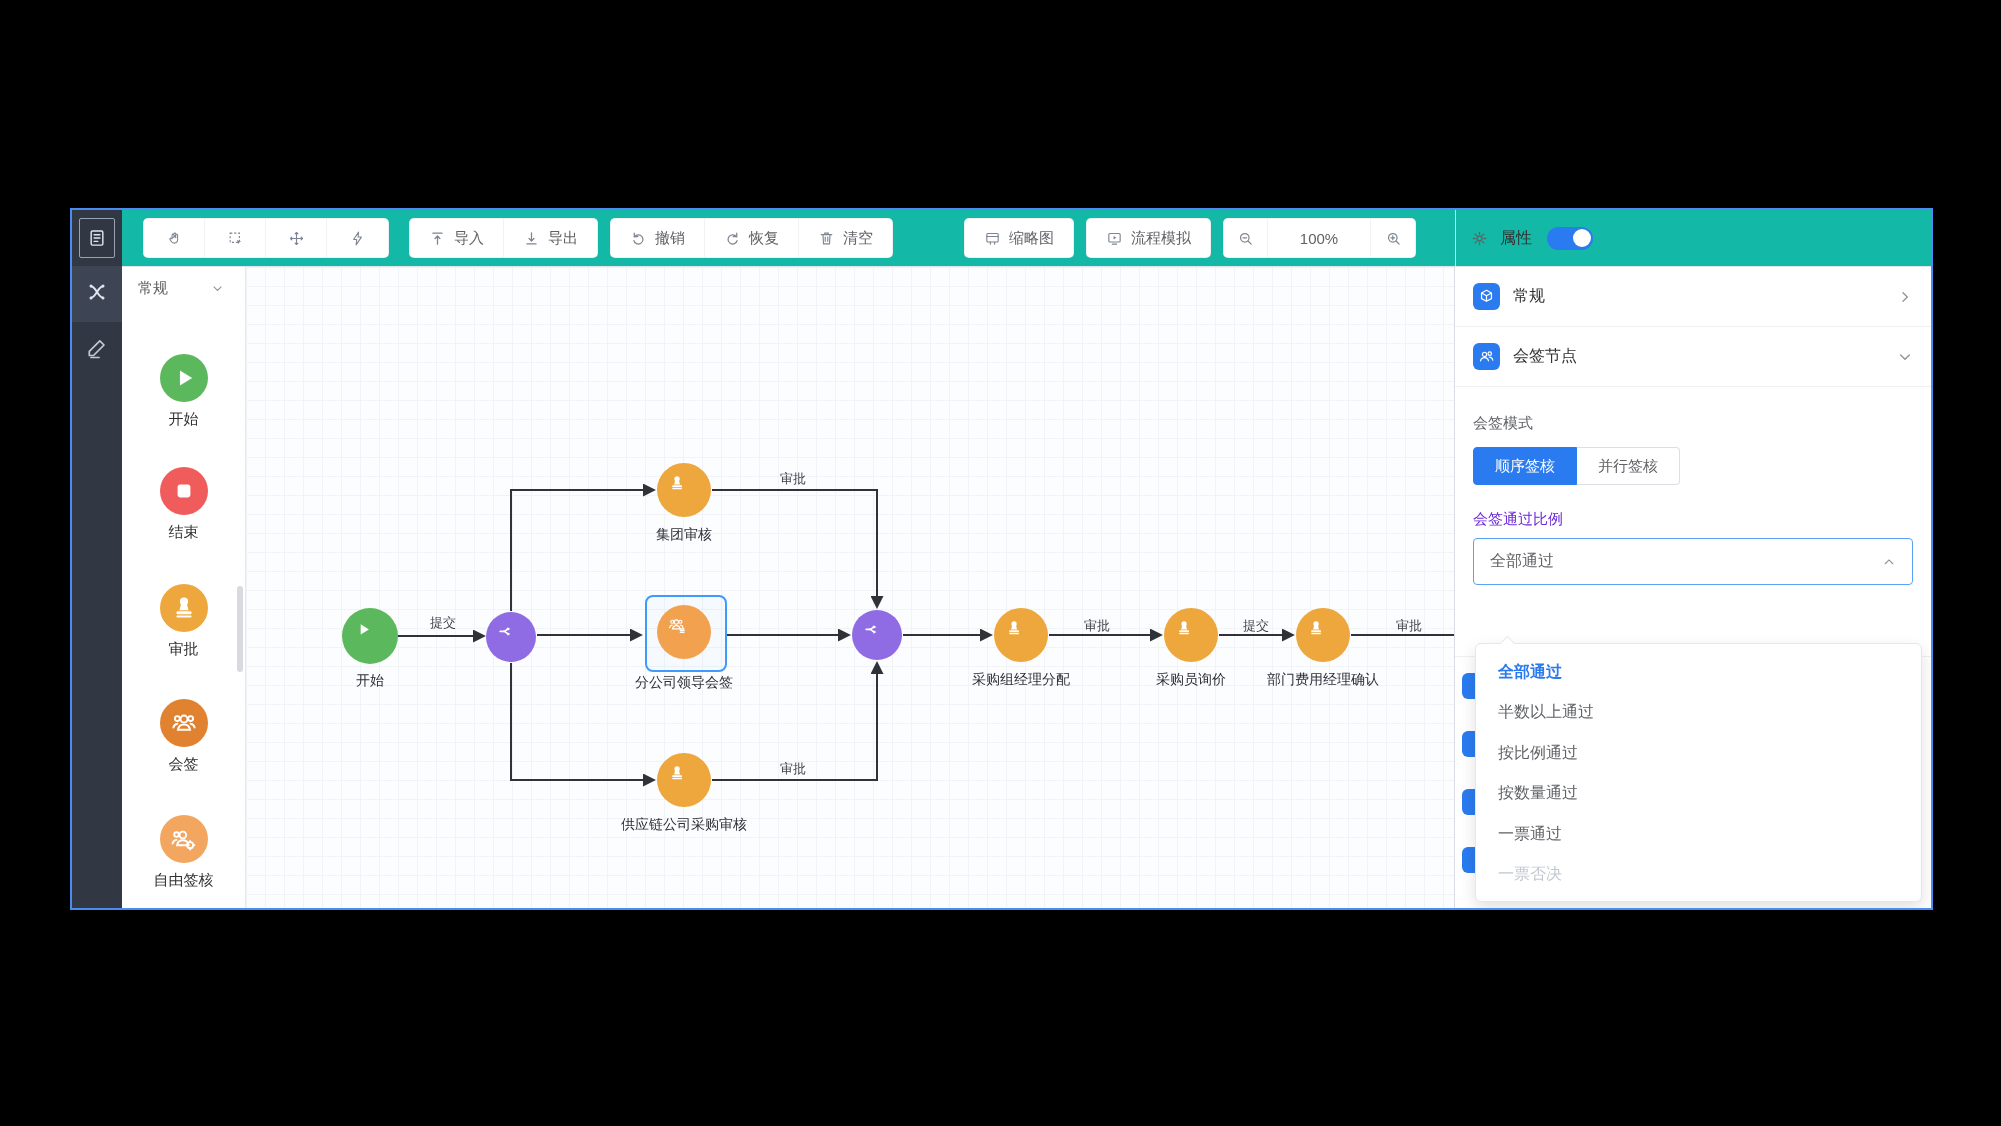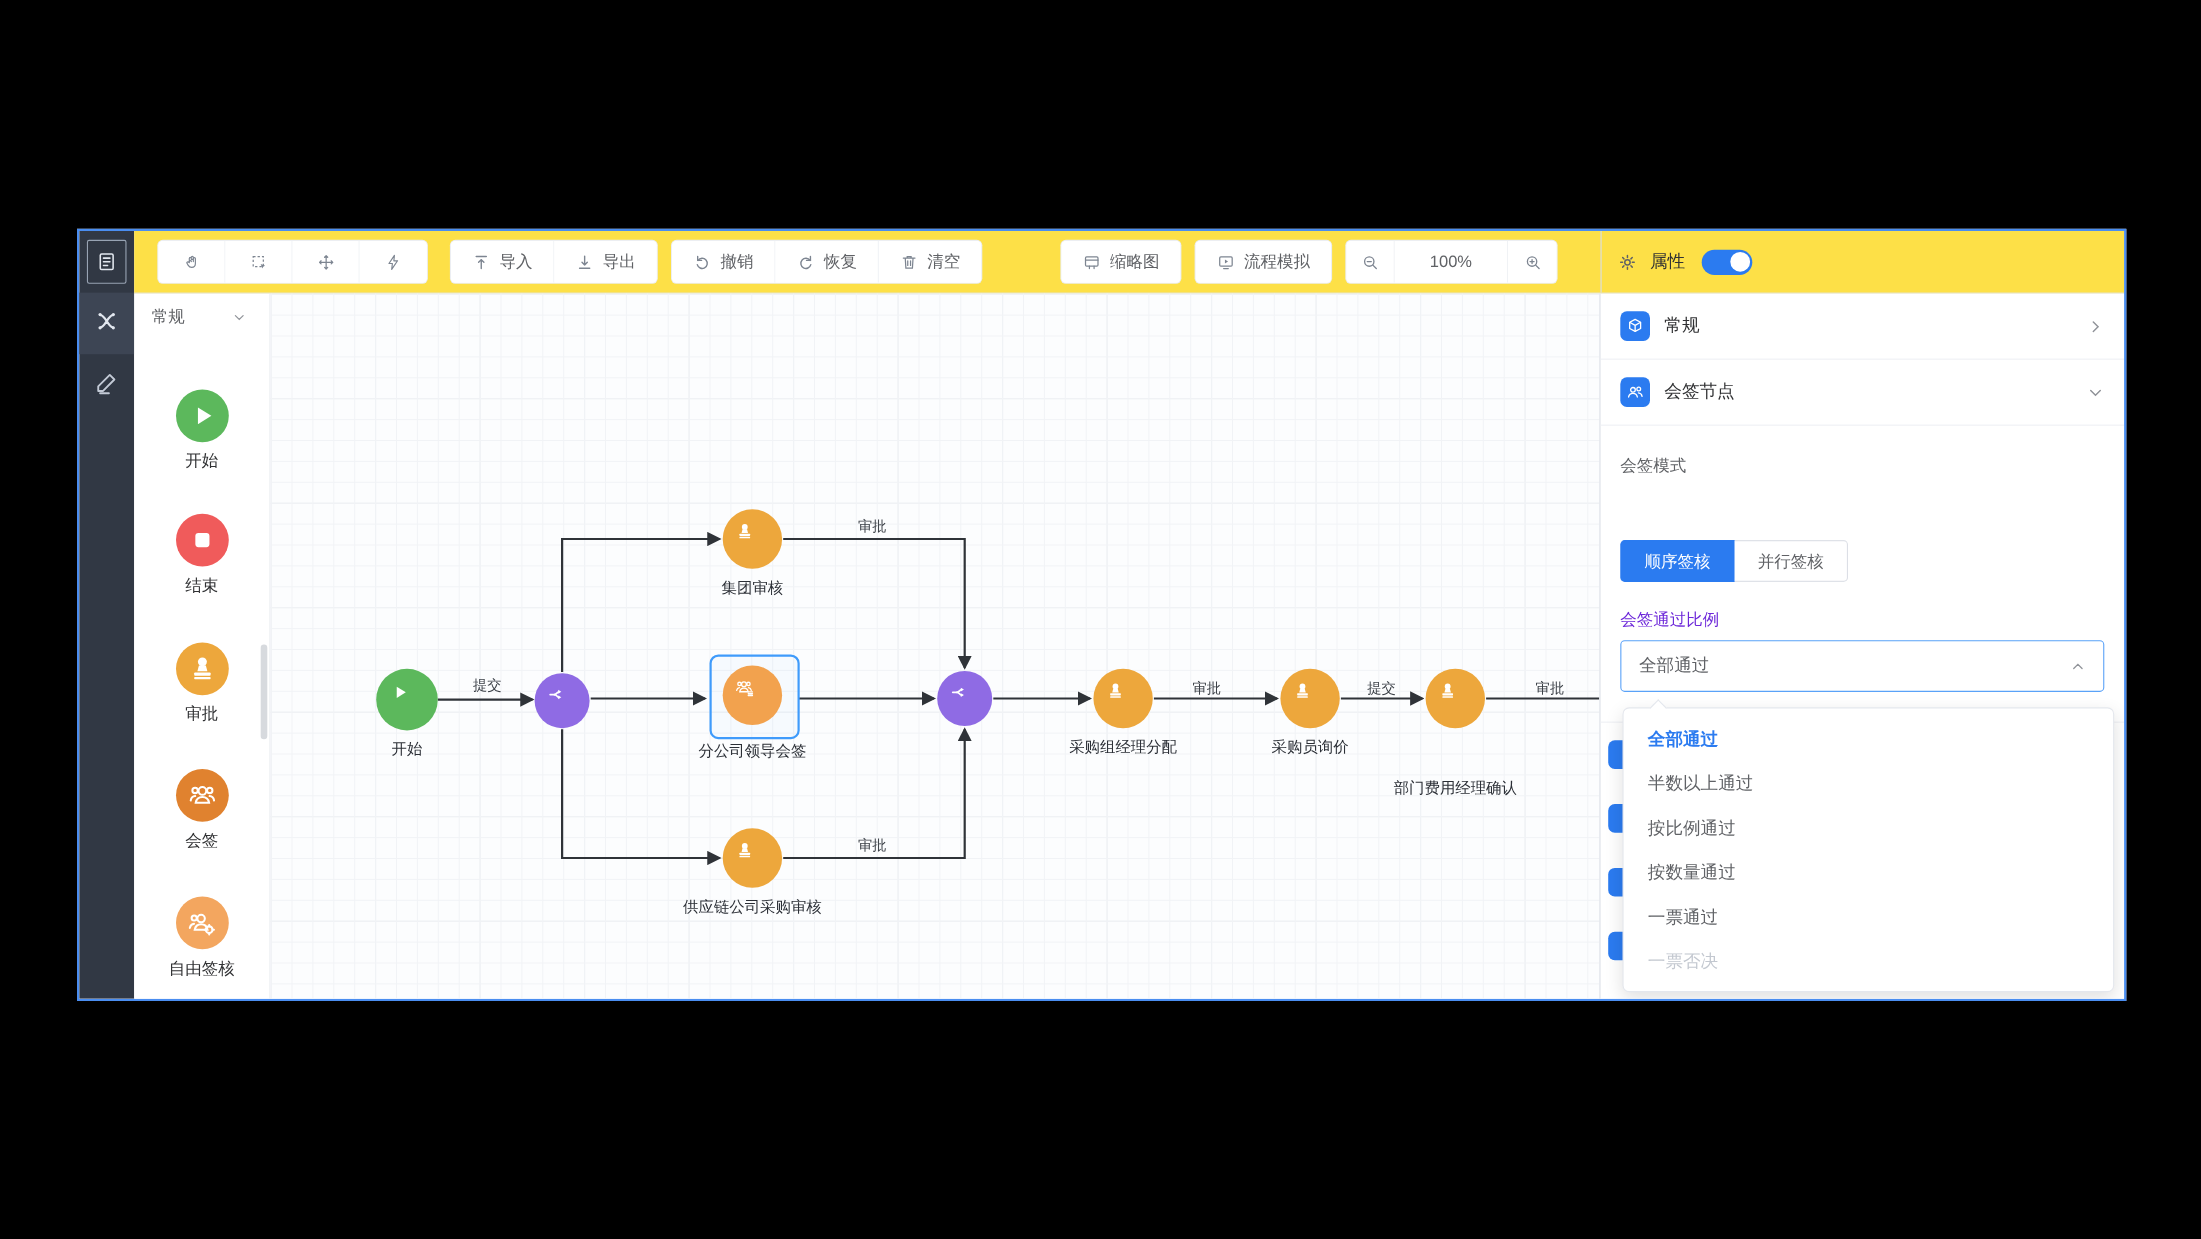--- a/index.html
+++ b/index.html
@@ -9,21 +9,21 @@
           border:2px solid #4a8df0;background:#fff;display:flex;overflow:hidden;}
   
   .activitybar{width:50px;flex:none;background:#313844;display:flex;flex-direction:column;align-items:center;}
   .ab-item{width:50px;height:56px;display:flex;align-items:center;justify-content:center;cursor:pointer;}
   .ab-item.active{background:#3d4554;}
   .ab-box{width:34px;height:38px;border:1px solid #98a3b3;border-radius:2px;display:flex;align-items:center;justify-content:center;}
   .ab-item svg{width:24px;height:24px;}
   .ab-box svg{width:20px;height:22px;}
   
   .main{flex:1;display:flex;flex-direction:column;min-width:0;}
-  .toprow{height:56px;flex:none;background:#fde047;display:flex;border-bottom:1px solid #e2e6ec;}
+  .toprow{height:56px;flex:none;background:#14b8a6;display:flex;border-bottom:1px solid #e2e6ec;}
   .toolbar{flex:1;display:flex;align-items:center;padding-left:22px;min-width:0;}
   .tb-group{display:flex;background:#fff;border-radius:4px;box-shadow:0 0 0 1px #eceef2;overflow:hidden;flex:none;}
   .tb-btn{height:38px;display:flex;align-items:center;justify-content:center;gap:8px;color:#606266;
           font-size:15px;background:#fff;border:none;border-right:1px solid #f0f2f5;padding:0 19px;cursor:pointer;white-space:nowrap;}
   .tb-btn:last-child{border-right:none;}
   .tb-btn.iconbtn{width:61px;padding:0;}
   .ic{width:17px;height:17px;flex:none;display:inline-flex;}
   .ic svg{width:100%;height:100%;}
   .gap22{width:22px;flex:none;}.gap14{width:14px;flex:none;}
   .spacer{flex:1;min-width:10px;}
@@ -62,21 +62,21 @@
   
   .right-panel{width:476px;flex:none;background:#fff;border-left:1px solid #d9dee6;position:relative;overflow:hidden;}
   .rp-section{height:59px;display:flex;align-items:center;gap:13px;padding:0 18px;border-bottom:1px solid #eef0f4;cursor:pointer;}
   .rp-icon{width:27px;height:27px;border-radius:6px;background:#2b7bf0;display:flex;align-items:center;justify-content:center;flex:none;}
   .rp-icon svg{width:17px;height:17px;}
   .rp-label{flex:1;font-size:16px;color:#303133;}
   .rp-chev{width:16px;height:16px;}
   .rp-body{padding:0 18px;}
   .mode-label{margin-top:27px;font-size:15px;color:#606266;}
   .seg{margin-top:14px;display:flex;}
-  .seg-btn{height:38px;padding:0 21px;font-size:15px;display:flex;align-items:center;cursor:pointer;box-sizing:border-box;margin-top:44px;}
+  .seg-btn{height:38px;padding:0 21px;font-size:15px;display:flex;align-items:center;cursor:pointer;box-sizing:border-box;}
   .seg-btn.active{background:#2b7bf0;color:#fff;border:1px solid #2b7bf0;border-radius:4px 0 0 4px;}
   .seg-btn.plain{background:#fff;color:#606266;border:1px solid #dcdfe6;border-left:none;border-radius:0 4px 4px 0;}
   .ratio-label{margin-top:25px;font-size:15px;color:#6d28d9;}
   .selectbox{margin-top:9px;height:45px;border:1px solid #5aa2f8;border-radius:4px;display:flex;align-items:center;
              justify-content:space-between;padding:0 16px;color:#606266;font-size:16px;cursor:pointer;background:#fff;}
   .selectbox .ic{width:14px;height:14px;}
   .behind-divider{position:absolute;left:0;right:0;top:389px;border-top:1px solid #eef0f4;}
   .behind-icon{position:absolute;left:7px;width:26px;height:26px;border-radius:6px;background:#2b7bf0;}
   .popup{position:absolute;left:20px;top:376px;width:447px;height:259px;background:#fff;border:1px solid #e4e7ed;
          border-radius:6px;box-shadow:0 6px 16px rgba(0,0,0,.12);z-index:5;padding:8px 0;box-sizing:border-box;}
@@ -440,21 +440,21 @@
           <div class="flow-node" style="left: 1050px; top: 341px; width: 54px; height: 54px; background: rgb(237, 167, 60);">
             <span class="ic" style="width:58%;height:58%">
               <svg viewBox="0 0 24 24">
                 <circle cx="12" cy="6.6" r="3.5" fill="#fff"></circle>
                 <path d="M9.3 9.4h5.4l1.2 4.6H8.1z" fill="#fff"></path>
                 <rect x="5.6" y="14.8" width="12.8" height="2.6" rx="0.7" fill="#fff"></rect>
                 <rect x="5.6" y="18.4" width="12.8" height="1.7" rx="0.6" fill="#fff"></rect>
               </svg>
             </span>
           </div>
-          <div class="node-label" style="left: 1077px; top: 404px; margin-top: 37px;">部门费用经理确认</div>
+          <div class="node-label" style="left: 1077px; top: 404px;">部门费用经理确认</div>
         </div>
 
       <aside class="right-panel" id="rightpanel">
         <div id="rp-sections">
             <div class="rp-section">
               <span class="rp-icon">
                 <svg viewBox="0 0 24 24" fill="none" stroke="#fff" stroke-width="1.7" stroke-linejoin="round">
                   <path d="M12 3.2 19 7v8l-7 3.8L5 15V7z"></path>
                   <path d="M5 7l7 4 7-4M12 11v7.8"></path>
                 </svg>

